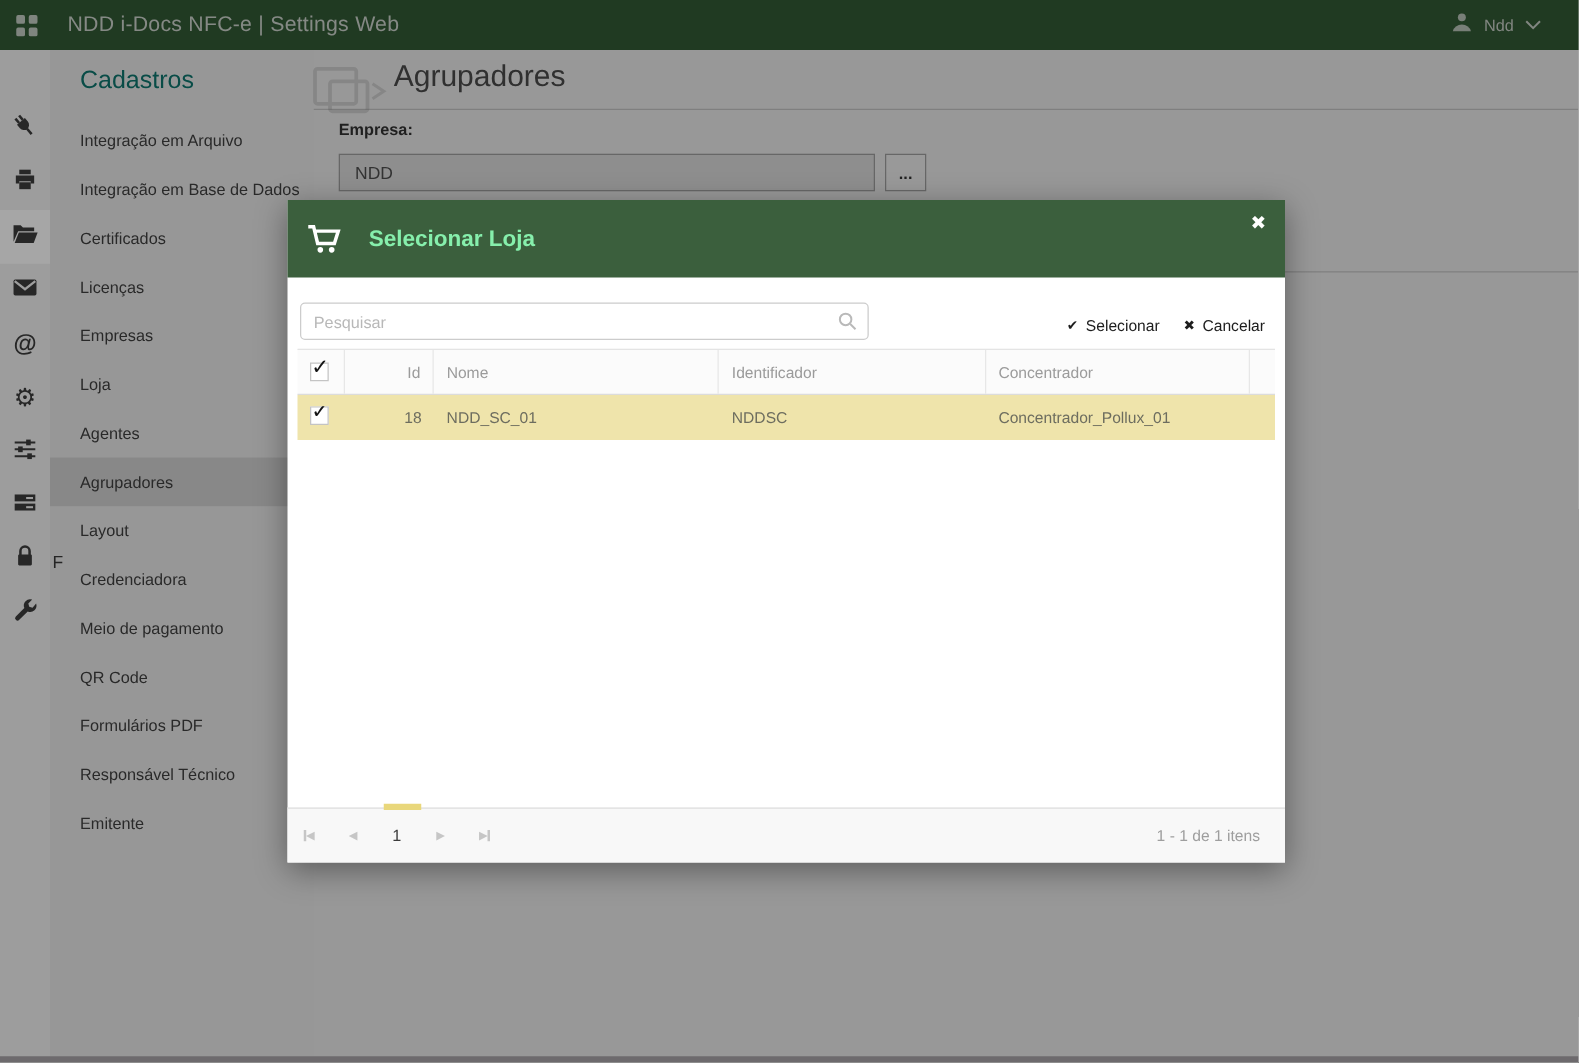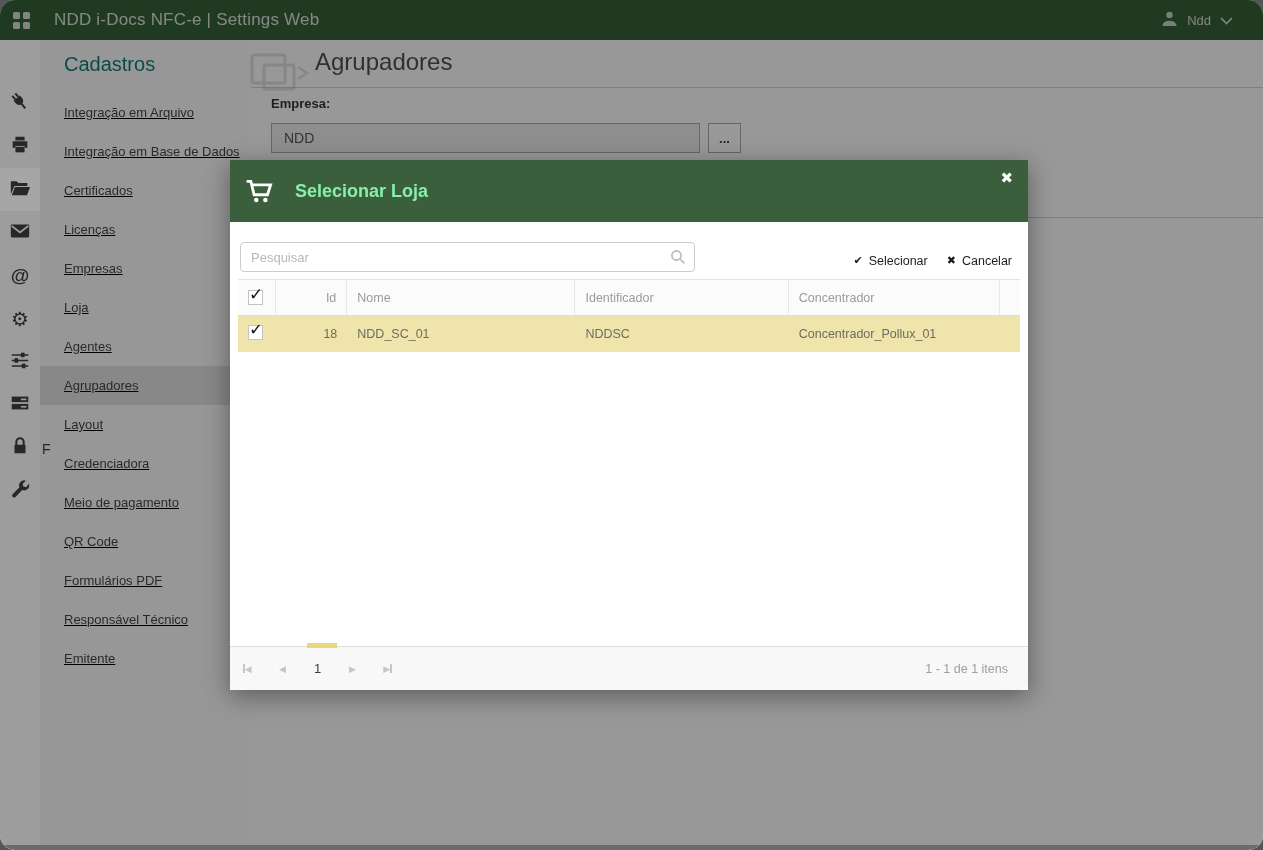--- a/index.html
+++ b/index.html
@@ -1,37 +1,37 @@
 <!DOCTYPE html>
 <html><head>
 <meta charset="utf-8">
 <style>
   html,body{margin:0;padding:0;background:#555;}
   *{box-sizing:border-box;font-family:"Liberation Sans","DejaVu Sans",sans-serif;}
-  .app{position:relative;width:1263px;height:850px;background:#eaeaea;overflow:hidden;border-radius:15px;}
+  .app{position:relative;width:1263px;height:850px;background:#eaeaea;overflow:hidden;}
 
   
   .topbar{position:absolute;top:0;left:0;right:0;height:40px;background:#325a35;display:flex;align-items:center;z-index:1;}
   .grid-icon{margin-left:13px;width:17px;height:17px;display:grid;grid-template-columns:7px 7px;grid-template-rows:7px 7px;gap:3px;}
   .grid-icon i{background:#c4ccc4;border-radius:1.5px;}
   .topbar-title{margin-left:24px;font-size:17px;color:#ccd3cc;letter-spacing:.2px;}
   .topbar-right{margin-left:auto;display:flex;align-items:center;gap:9px;margin-right:30px;}
   .user-name{font-size:13px;color:#c6cec6;}
 
   
   .iconbar{position:absolute;top:40px;left:0;width:40px;bottom:0;background:#f1f1f1;padding-top:42px;z-index:0;}
   .icon-item{height:43px;display:flex;align-items:center;justify-content:center;}
   .icon-item.active{background:#ffffff;}
   .at-glyph{font-size:19px;font-weight:600;color:#3c3c3c;}
   .gear-glyph{font-size:20px;color:#3c3c3c;line-height:1;}
 
   
   .sidebar{position:absolute;top:40px;left:40px;width:211px;bottom:0;background:#e9e9e9;z-index:0;}
   .sidebar-title{padding:13px 0 0 24px;font-size:20px;color:#0f766e;}
-  .sidebar-list{margin-top:17px;text-decoration:underline;}
+  .sidebar-list{margin-top:17px;}
   .sidebar-item{height:39px;line-height:39px;padding-left:24px;font-size:13px;color:#3f3f3f;cursor:pointer;white-space:nowrap;}
   .sidebar-item.active{background:#d2d2d2;}
   .stray-f{position:absolute;left:42px;top:441px;font-size:14px;color:#3a3a3a;z-index:0;}
 
   
   .content{position:absolute;top:40px;left:251px;right:0;bottom:0;background:#eaeaea;z-index:0;}
   .page-header{position:relative;height:48px;border-bottom:1px solid #c4c4c4;}
   .watermark{position:absolute;left:-2px;top:3px;opacity:.22;}
   .page-title{position:absolute;left:64px;top:8px;font-size:24px;color:#4b4b4b;}
   .empresa-section{height:130px;border-bottom:1px solid #c4c4c4;padding:8px 0 0 20px;}

